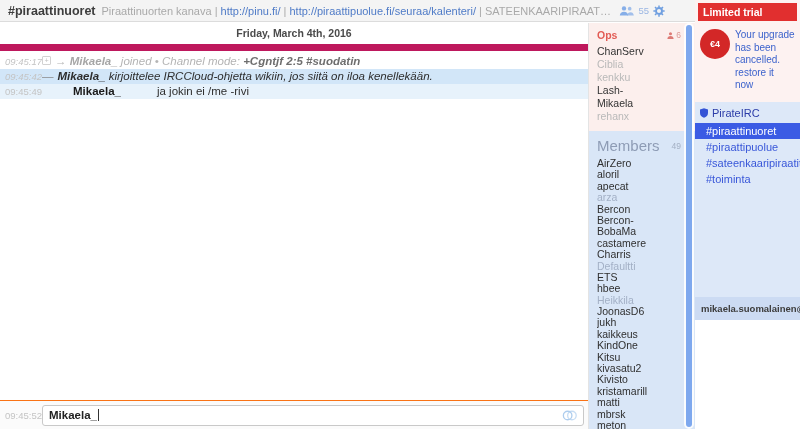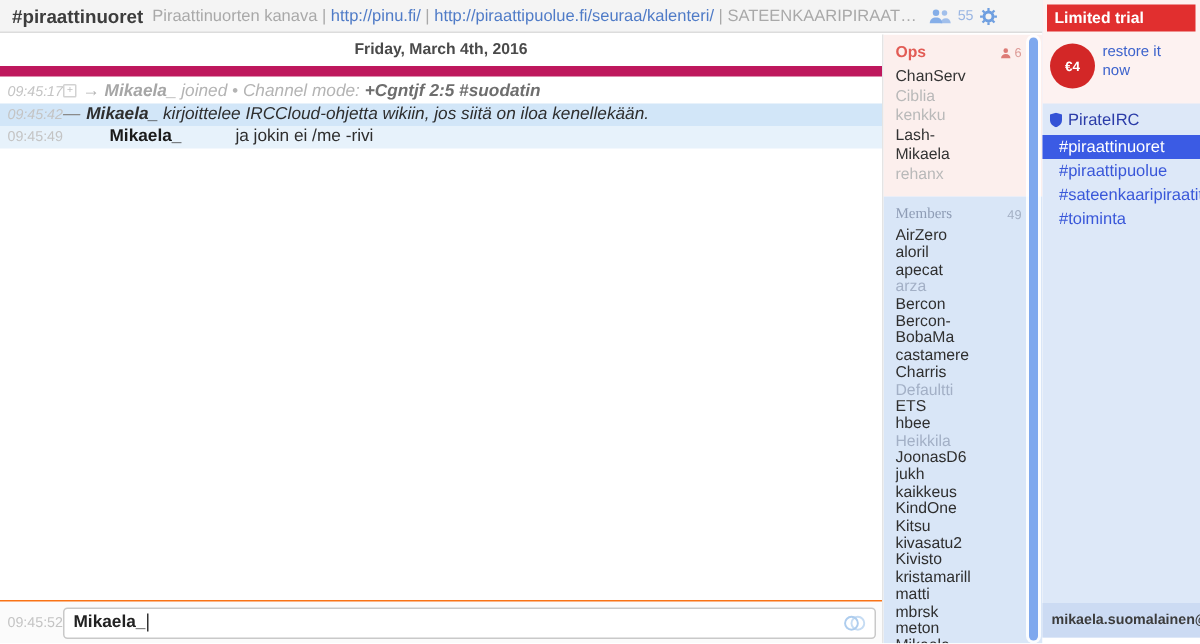--- a/index.html
+++ b/index.html
@@ -59,36 +59,36 @@
 
   
   .members-col {
     position:absolute; left:588px; top:23px; width:107px; bottom:0;
     border-left:1px solid #e4e4e4; overflow:hidden; font-size:10.5px;
   }
   .ops-section { background:#fcefed; padding:6px 0 8px 8px; }
   .members-section { background:#d9e6f7; padding:6px 0 4px 8px; min-height:330px; }
   .sec-head { display:flex; align-items:center; padding-right:14px; margin-bottom:4px; }
   .ops-title { color:#e25c55; font-weight:bold; font-size:10.5px; }
-  .mem-title { color:#8e9cb5; font-size:10px;font-family:Liberation Serif, serif; }
+  .mem-title { color:#8e9cb5; font-size:15px; }
   .sec-count { margin-left:auto; font-size:8.5px; display:flex; align-items:center; gap:2px; }
   .ops-count { color:#dc9a96; }
   .ops-count svg { color:#dd7b76; }
   .mem-count { color:#a4b0c4; }
   .nick-item { line-height:13px; height:13px; color:#333; overflow:hidden; white-space:nowrap; }
   .members-section .nick-item { line-height:11.4px; height:11.4px; color:#2f2f2f; }
   .nick-item.away { color:#b9b9b9; }
   .members-section .nick-item.away { color:#a3b0c6; }
   .scroll-thumb {
     position:absolute; right:3px; top:2px; bottom:2px; width:6px;
     background:#7ea8ee; border-radius:3px; box-shadow:0 0 0 2px rgba(255,255,255,.85);
   }
 
   
-  .sidebar { position:absolute; left:695px; top:0; width:105px; height:425px; background:#dde8f8; display:flex; flex-direction:column; }
+  .sidebar { position:absolute; left:695px; top:0; width:105px; height:320px; background:#dde8f8; display:flex; flex-direction:column; }
   .trial { background:#fdf2f1; padding:3px 3px 10px; }
   .trial-banner { background:#e12f2f; color:#fff; font-weight:bold; font-size:10.5px; padding:3px 5px; }
   .trial-body { display:flex; padding:8px 2px 0 2px; gap:5px; }
   .price-badge {
     flex:0 0 30px; width:30px; height:30px; border-radius:50%; background:#d32727;
     color:#fff; font-size:9px; font-weight:bold; display:flex; align-items:center; justify-content:center;
   }
   .trial-text { font-size:10px; line-height:12.5px; color:#3d63cc; }
   .trial-text a { color:#3d63cc; text-decoration:none; display:block; cursor:pointer; }
   .network-row { display:flex; align-items:center; gap:4px; padding:5px 0 4px 5px; color:#2b3ca8; font-size:11px; }
@@ -225,20 +225,21 @@
     </section>
     <div class="scroll-thumb"></div>
   </aside>
 
   <aside class="sidebar">
     <div class="trial">
       <div class="trial-banner">Limited trial</div>
       <div class="trial-body">
         <div class="price-badge">€4</div>
         <div class="trial-text">
+          <span>Your upgrade has been cancelled.</span>
           <a>restore it now</a>
         </div>
       </div>
     </div>
     <div class="network-row">
       <svg width="8" height="10" viewBox="0 0 10 12" fill="currentColor">
         <path d="M5 0L10 1.5V6c0 3-2 5-5 6-3-1-5-3-5-6V1.5z"></path>
       </svg>
       <span>PirateIRC</span>
     </div>

